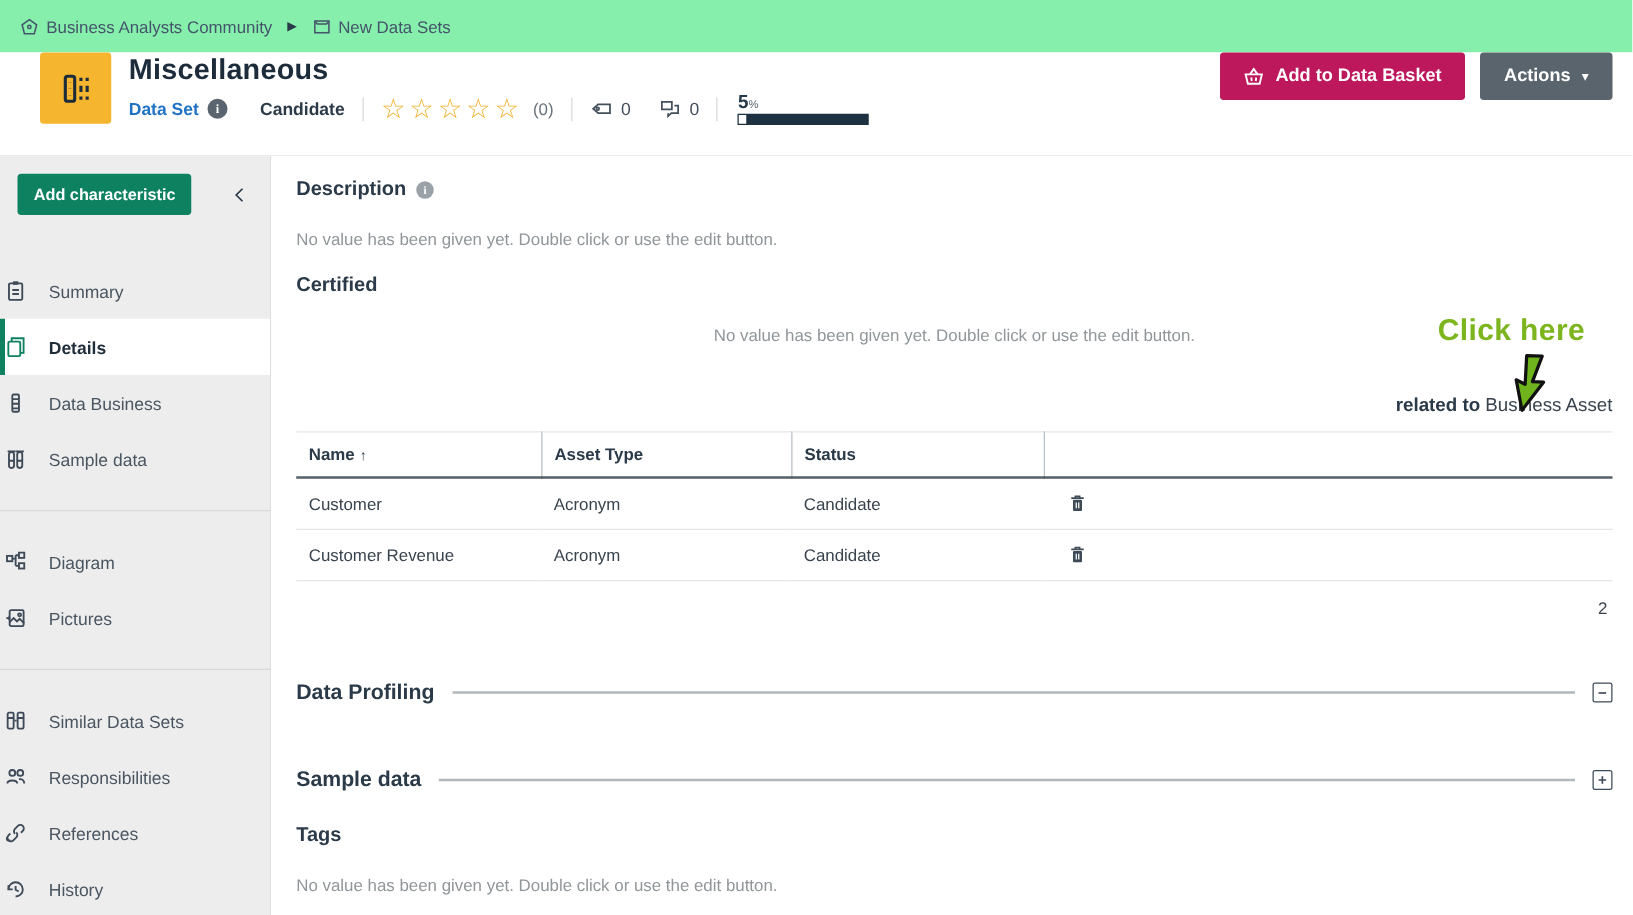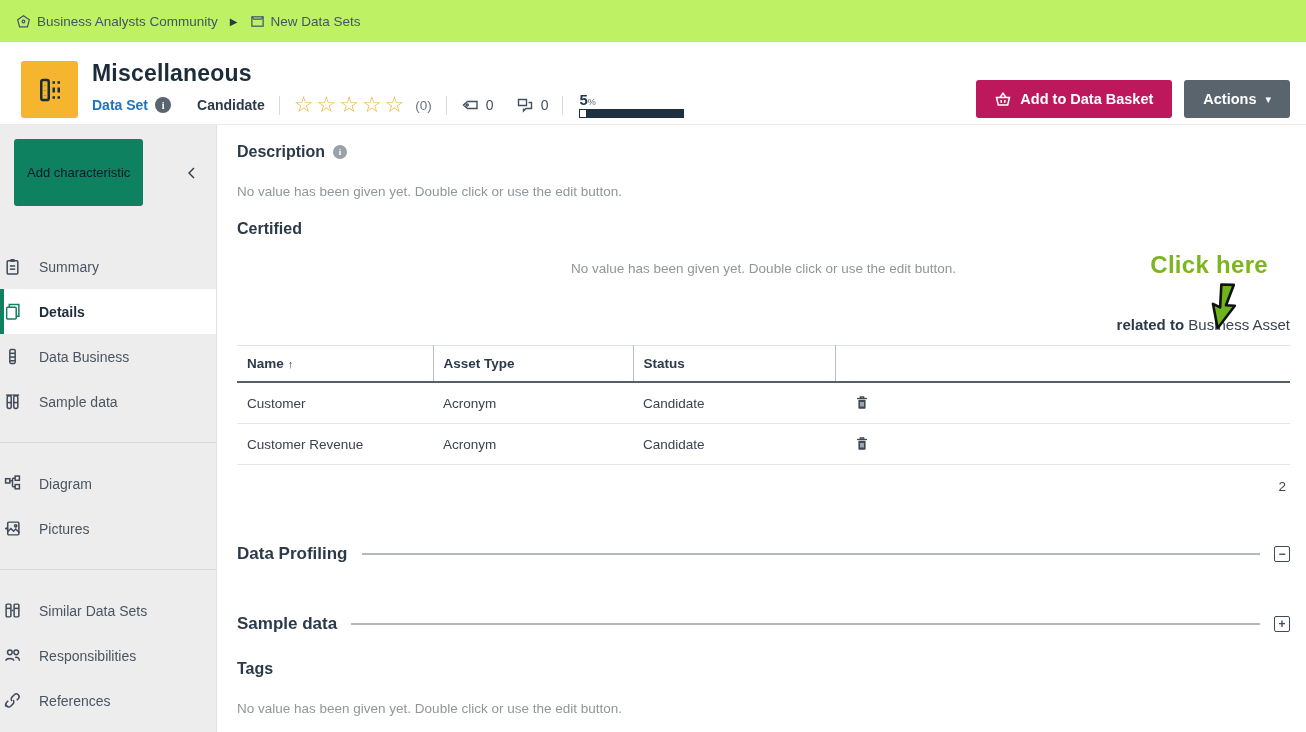--- a/index.html
+++ b/index.html
@@ -3,29 +3,29 @@
 <meta charset="utf-8">
 <style>
   * { box-sizing: border-box; margin: 0; padding: 0; }
   html, body { width: 1306px; height: 732px; overflow: hidden; }
   body {
     font-family: "Liberation Sans", "DejaVu Sans", sans-serif;
     background: #ffffff; color: #2b3a49;
   }
   
   .breadcrumb-bar {
-    height: 42px; background: #bef264; display: flex; align-items: center;
+    height: 42px; background: #86efac; display: flex; align-items: center;
     padding: 0 16px; gap: 8px; font-size: 13.5px; color: #44546a;
   }
   .crumb { display: flex; align-items: center; gap: 6px; cursor: pointer; }
   .crumb-sep { font-size: 10px; color: #2b3a49; margin: 0 4px; }
   
   .header {
-    height: 83px; background: #fff; display: flex; align-items: flex-end;
-    padding: 0 16px 6px 21px; border-bottom: 1px solid #e9ebed;
+    height: 83px; background: #fff; display: flex; align-items: flex-start;
+    padding: 0 16px 6px 32px; border-bottom: 1px solid #e9ebed;
   }
   .asset-icon {
     width: 57px; height: 57px; background: #F5B52E; border-radius: 3px;
     display: flex; align-items: center; justify-content: center; flex: 0 0 auto;
   }
   .title-block { margin-left: 14px; display: flex; flex-direction: column; gap: 5px; }
   .page-title { font-size: 23px; font-weight: bold; color: #1d2c3b; letter-spacing: .2px; }
   .meta-row { display: flex; align-items: center; font-size: 14px; }
   .asset-type-link { color: #1F72C4; font-weight: bold; cursor: pointer; }
   .info-dot {
@@ -59,22 +59,22 @@
   .btn-slate { background: #5A646D; }
   .btn .caret { font-size: 11px; }
   
   .body-row { display: flex; height: 607px; }
   .sidebar {
     width: 217px; flex: 0 0 217px; background: #ededee; border-right: 1px solid #dddfe1;
     padding-top: 14px;
   }
   .sidebar-top { display: flex; align-items: center; padding: 0 14px; margin-bottom: 16px; }
   .btn-add-char {
-    background: #0E8160; color: #0f172a; font-weight: normal; font-size: 13px;
-    border: none; border-radius: 3px; padding: 26px 13px; font-family: inherit; cursor: pointer;
+    background: #0E8160; color: #ffffff; font-weight: bold; font-size: 13px;
+    border: none; border-radius: 3px; padding: 9px 13px; font-family: inherit; cursor: pointer;
   }
   .collapse-btn {
     margin-left: auto; background: none; border: none; cursor: pointer; color: #2b3a49;
     display: flex; align-items: center; padding: 4px;
   }
   .nav-item {
     height: 45px; display: flex; align-items: center; gap: 18px; 
     font-size: 14px; color: #4a5560; cursor: pointer; border-left: 4px solid transparent;
   }
   .nav-item svg { flex: 0 0 auto; }

